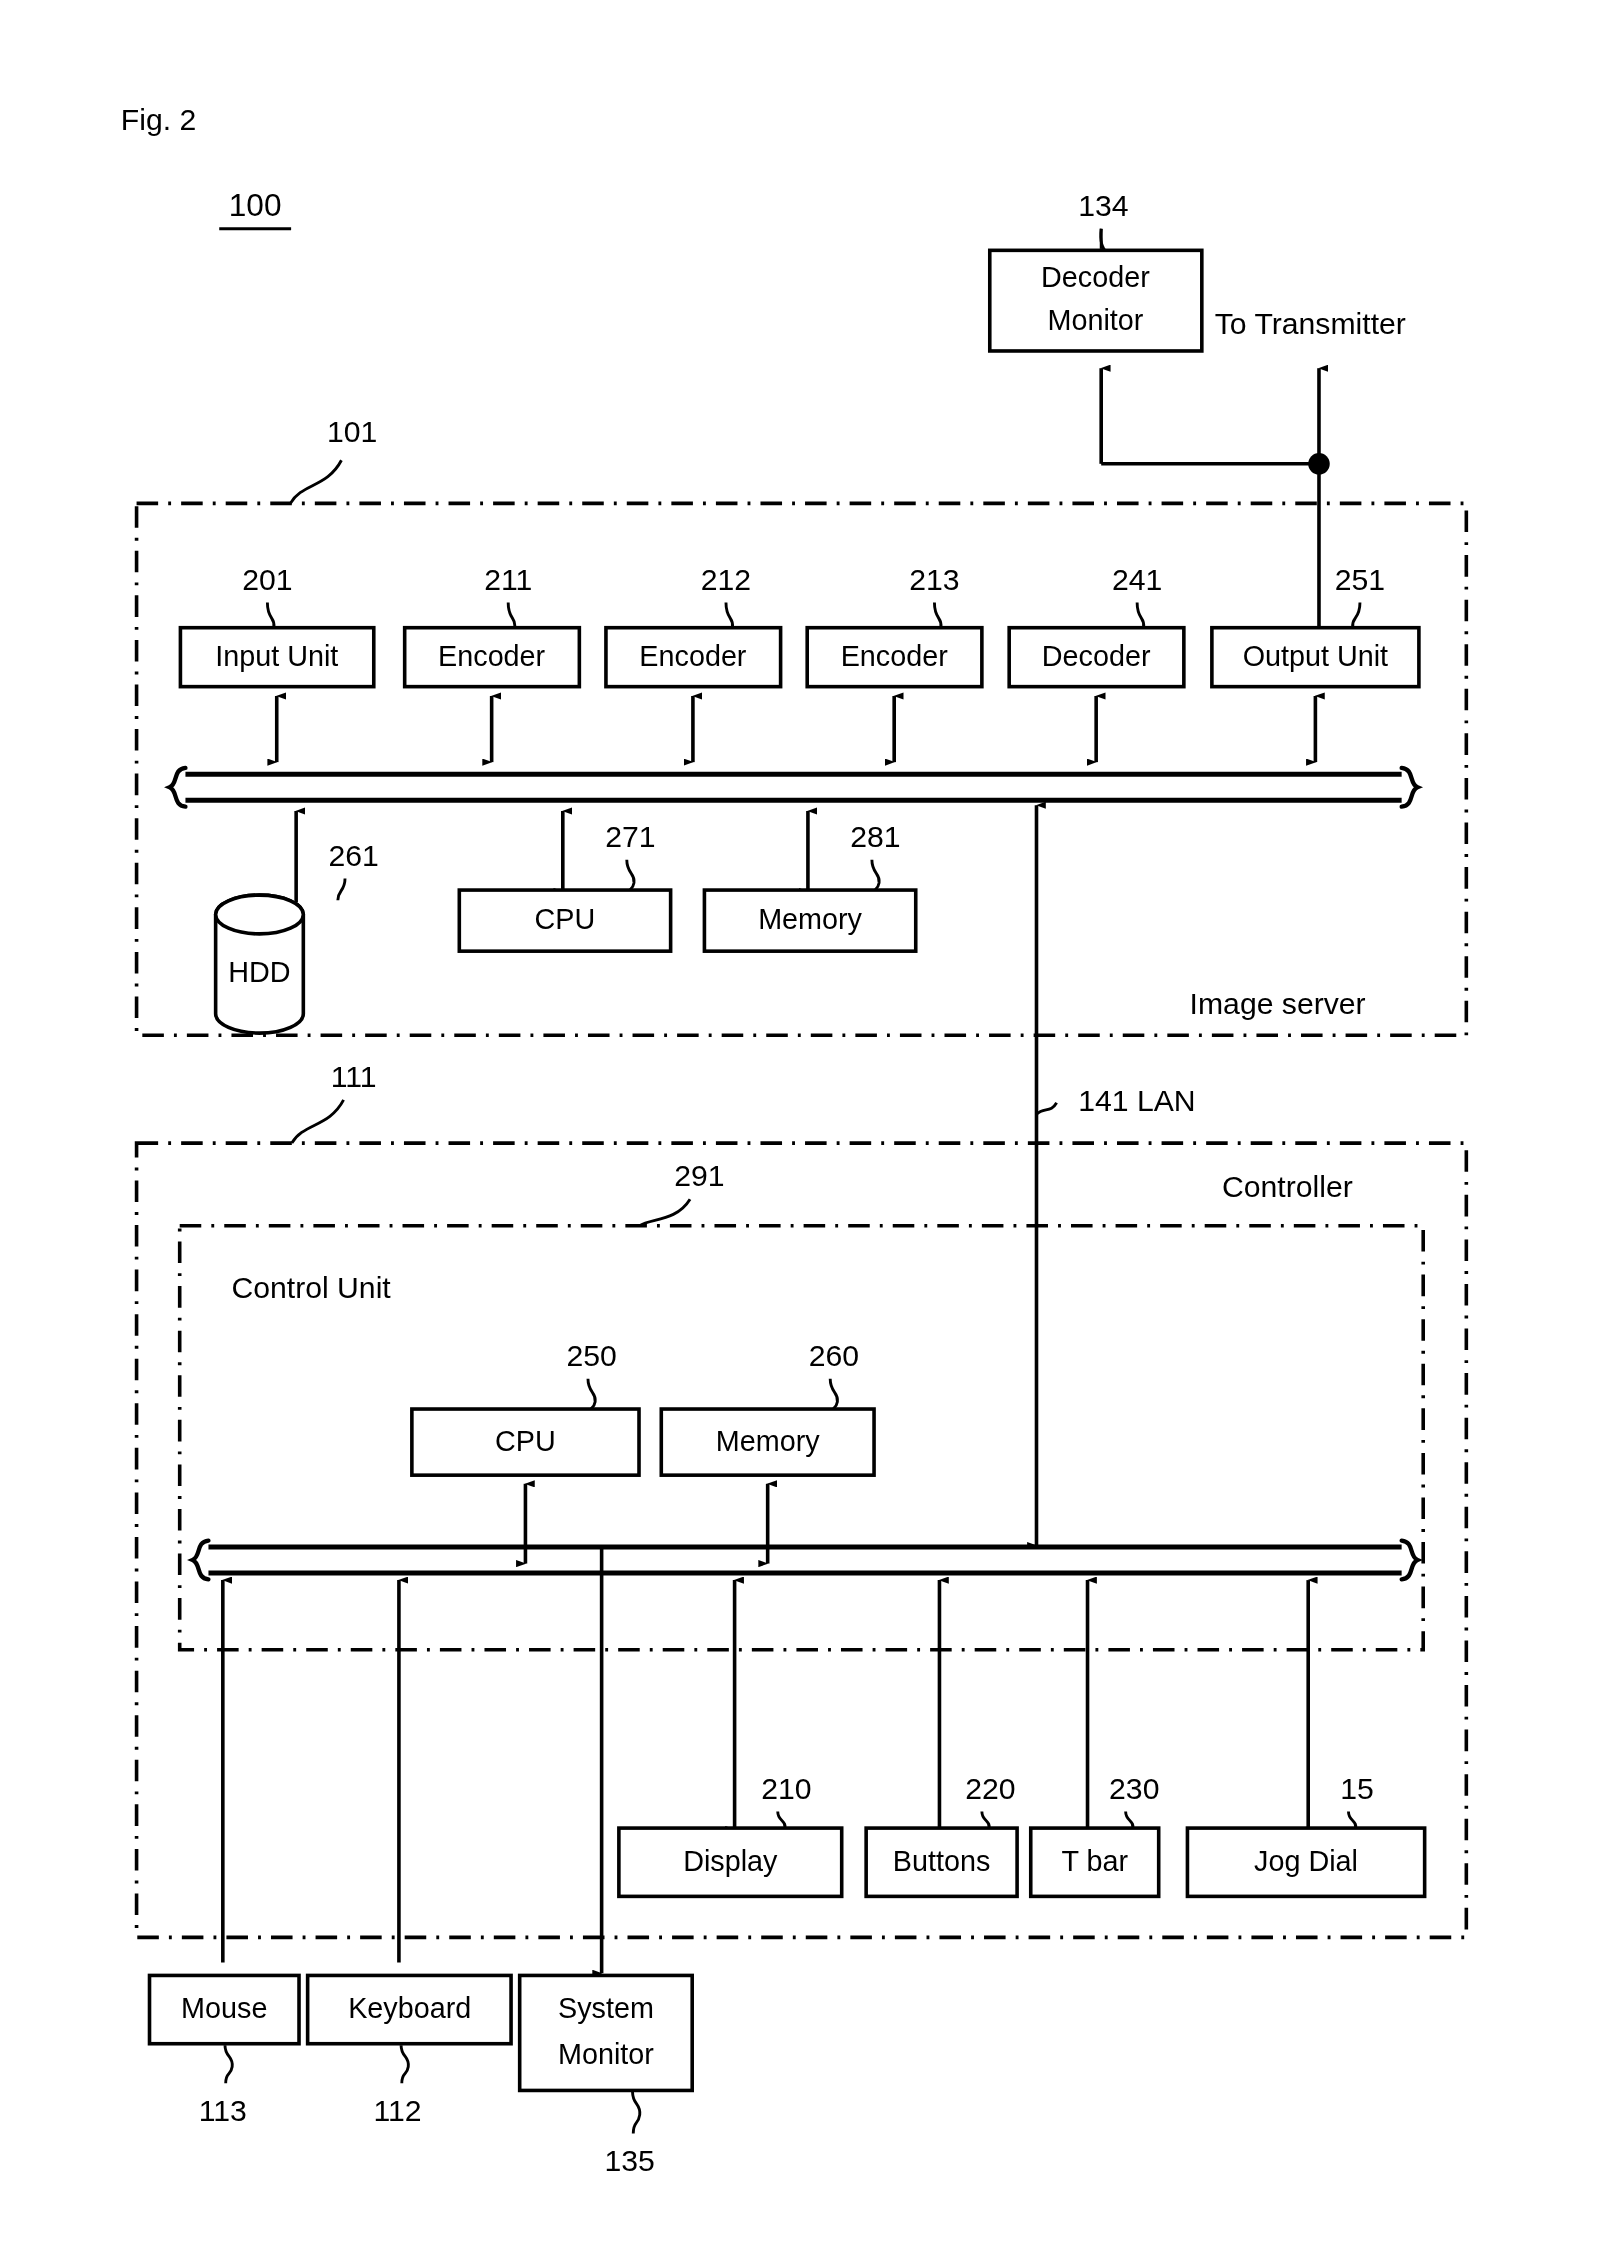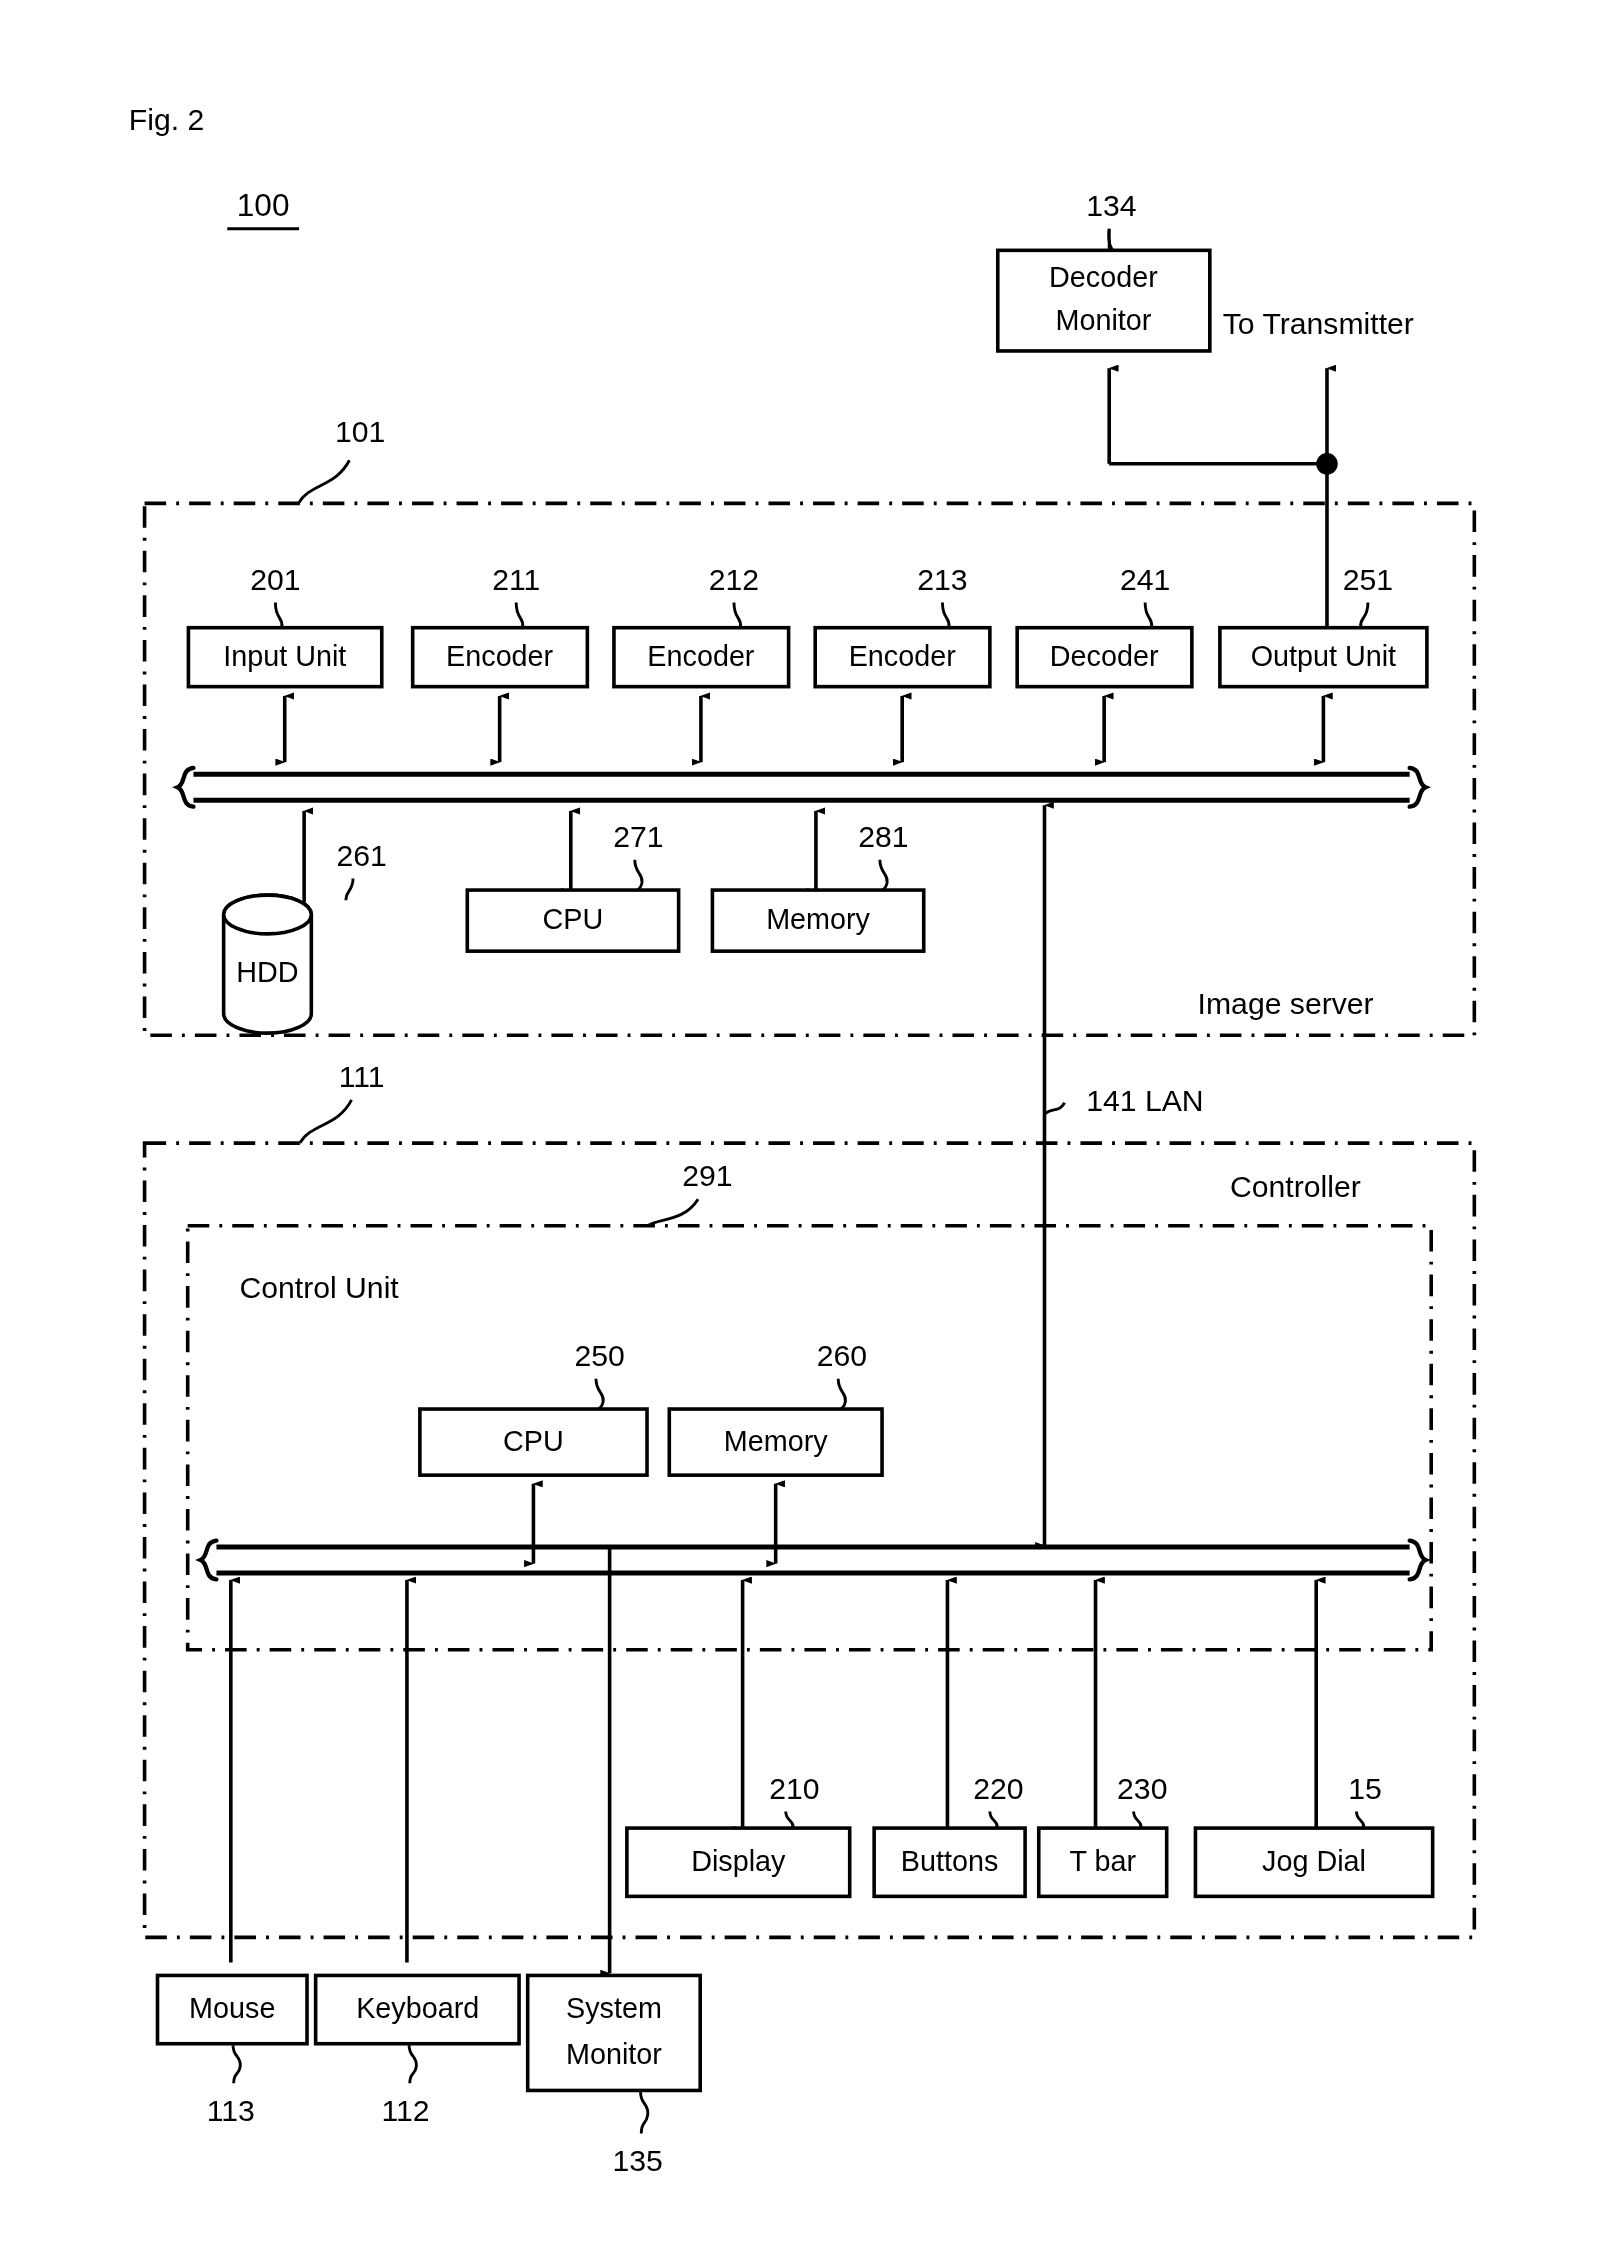--- a/index.html
+++ b/index.html
@@ -14,21 +14,20 @@
     color: #000000;
     position: relative;
     overflow: hidden;
   }
   #figure-root {
     position: absolute;
     top: 0;
     left: 0;
     width: 1424px;
     height: 2261px;
-    padding-left: 8px;
   }
   svg.diagram {
     display: block;
     width: 1618px;
     height: 2261px;
   }
   .box-rect {
     fill: #ffffff;
     stroke: #000000;
     stroke-width: 5;

